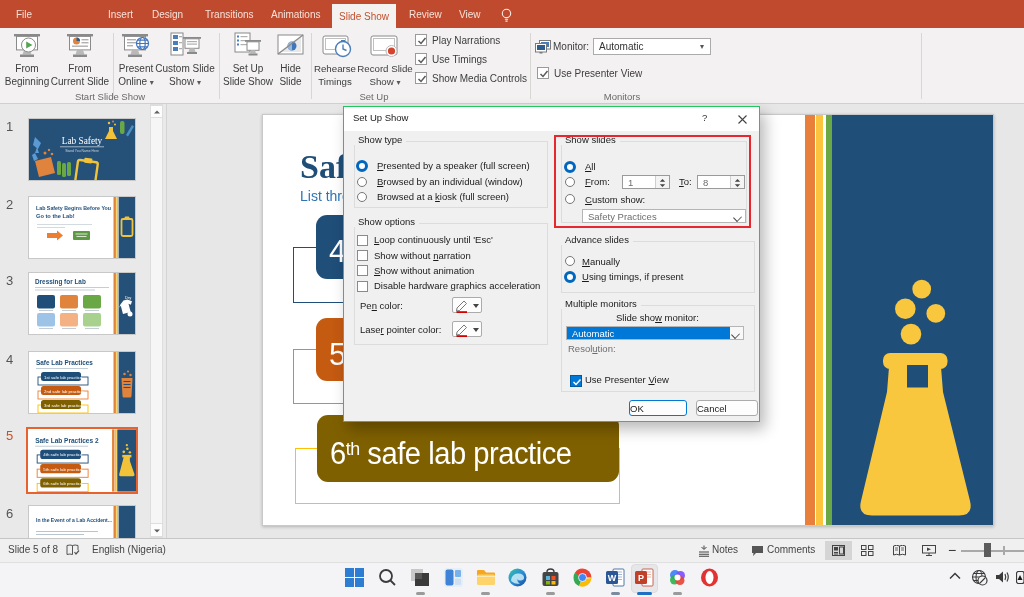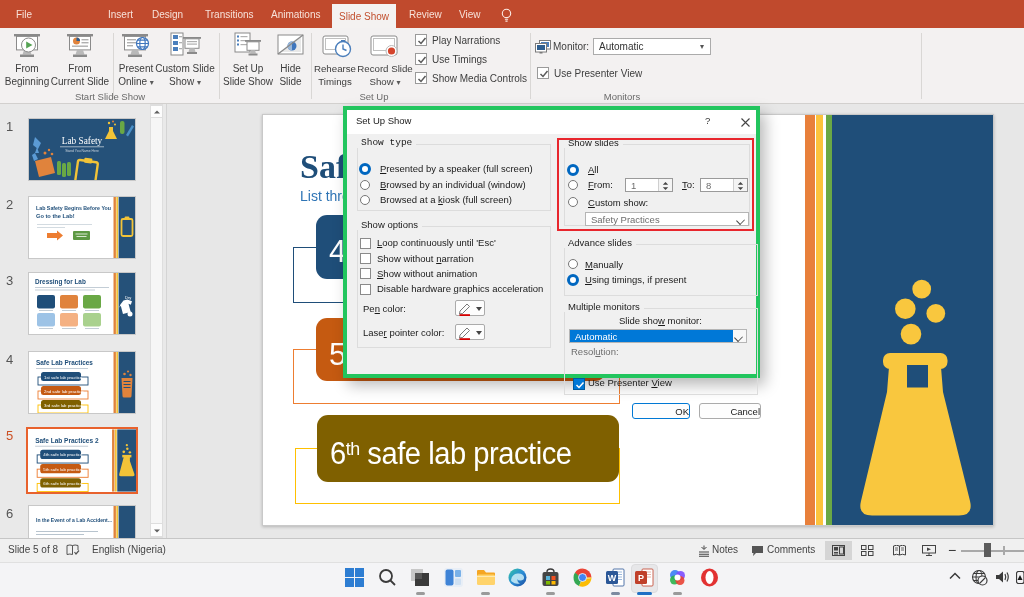--- a/index.html
+++ b/index.html
@@ -20,39 +20,39 @@
   .cb svg { position:absolute; left:0; top:0; }
   .dn { color:#5a5a5a; font-size:8px; }
   
   #main { left:0; top:104px; width:1024px; height:434px; background:#e7e7e7; }
   #panel { left:0; top:0; width:167px; height:434px; background:#e9e9e9; border-right:1px solid #d4d4d4; }
   .thumb { position:absolute; left:28px; width:108px; height:63px; background:#fff; border:1px solid #c8c8c8; overflow:hidden; }
   .tnum { position:absolute; left:6px; width:16px; font-size:13px; color:#555; }
   
   #slide { left:262px; top:10px; width:732px; height:412px; background:#fff; border:1px solid #c9c9c9; overflow:hidden; box-shadow:0 1px 3px rgba(0,0,0,.22); }
   
-  #dlg { left:343px; top:2px; width:417px; height:272px; background:#f0f0f0; border:4px solid #22c55e; box-shadow:5px 7px 14px rgba(0,0,0,.28); font-size:9.5px; color:#1a1a1a; }
+  #dlg { left:343px; top:2px; width:417px; height:316px; background:#f0f0f0; border:1px solid #22c55e; box-shadow:5px 7px 14px rgba(0,0,0,.28); font-size:9.5px; color:#1a1a1a; }
   #dlgtitle { position:absolute; left:0; top:0; width:100%; height:24px; background:#fff; }
   .grp { position:absolute; border:1px solid #dcdcdc; }
   .grplab { position:absolute; top:-7px; left:8px; background:#f0f0f0; padding:0 4px; }
   .rad { position:absolute; width:10px; height:10px; border:1px solid #767676; border-radius:50%; background:#fff; }
   .radsel { border:3px solid #0067c0; width:12px; height:12px; }
   .dtext { position:absolute; white-space:nowrap; }
   u { text-decoration:underline; }
   .dcb { position:absolute; width:11px; height:11px; background:#fff; border:1px solid #8a8a8a; }
   .penbtn { position:absolute; width:30px; height:16px; background:#fdfdfd; border:1px solid #ababab; border-radius:2px; }
   .penbtn::after { content:""; position:absolute; right:2px; top:6px; border-left:3.5px solid transparent; border-right:3.5px solid transparent; border-top:4px solid #444; }
   .spin { position:absolute; width:48px; height:14px; background:#fff; border:1px solid #9a9a9a; font-size:9.5px; line-height:13px; }
   .spin::after { content:""; position:absolute; right:0; top:0; width:13px; height:100%; background:#f4f4f4 ; border-left:1px solid #cfcfcf; }
   .combo { position:absolute; height:14px; background:#fff; border:1px solid #b5b5b5; font-size:9.5px; line-height:13px; padding-left:5px; }
   .combo::after { content:""; position:absolute; right:4px; top:4px; width:6px; height:6px; border-left:1.3px solid #444; border-bottom:1.3px solid #444; transform:rotate(-45deg) scale(1,0.8); }
   .selcombo { background:#0078d7; color:#fff; }
   .selcombo::after { color:#333; z-index:2; }
   .bluecb { width:12px; height:12px; background:#0078d7; border:1px solid #005a9e; }
-  .dbtn { position:absolute; height:16px; background:#fdfdfd; border-radius:3px; text-align:right; line-height:15px; font-size:9.5px; color:#1a1a1a; }
+  .dbtn { position:absolute; height:16px; background:#fdfdfd; border-radius:3px; text-align:left; line-height:15px; font-size:9.5px; color:#1a1a1a; }
   
   #status { left:0; top:538px; width:1024px; height:24px; background:#f0f0f0; border-top:1px solid #c6c6c6; font-size:10px; color:#444; }
   
   #taskbar { left:0; top:562px; width:1024px; height:35px; background:#f4f4f6; border-top:1px solid #e0e0e0; }
 </style>
 </head>
 <body>
 <div id="stage">
   <div class="abs" id="topbar">
     <span class="mtab" style="left:16px;">File</span>
@@ -380,21 +380,21 @@
     </div>
     <div class="abs" id="dlg">
       <div id="dlgtitle"></div>
       <div class="dtext" style="left:9px;top:5px;">Set Up Show</div>
       <div class="dtext" style="left:358px;top:5px;color:#333;">?</div>
       <svg class="abs" style="left:394px;top:8px;" width="9" height="9" viewBox="0 0 9 9">
           <path d="M0.5 0.5 L8.5 8.5 M8.5 0.5 L0.5 8.5" stroke="#444" stroke-width="1.1"></path>
         </svg>
 
       <div class="grp" style="left:10px;top:34px;width:194px;height:67px;"></div>
-      <div class="dtext grplab" style="left:10px;top:27px;font-family:Liberation Mono, monospace;">Show type</div>
+      <div class="dtext grplab" style="left:10px;top:27px;">Show type</div>
       <div class="rad radsel" style="left:12px;top:53px;"></div>
       <div class="dtext" style="left:33px;top:53px;"><u>P</u>resented by a speaker (full screen)</div>
       <div class="rad" style="left:13px;top:69.5px;"></div>
       <div class="dtext" style="left:33px;top:68.5px;"><u>B</u>rowsed by an individual (window)</div>
       <div class="rad" style="left:13px;top:84.5px;"></div>
       <div class="dtext" style="left:33px;top:83.5px;">Browsed at a <u>k</u>iosk (full screen)</div>
 
       <div class="grp" style="left:10px;top:116px;width:194px;height:122px;"></div>
       <div class="dtext grplab" style="left:10px;top:109px;">Show options</div>
       <div class="dcb" style="left:13px;top:127.5px;"></div>

